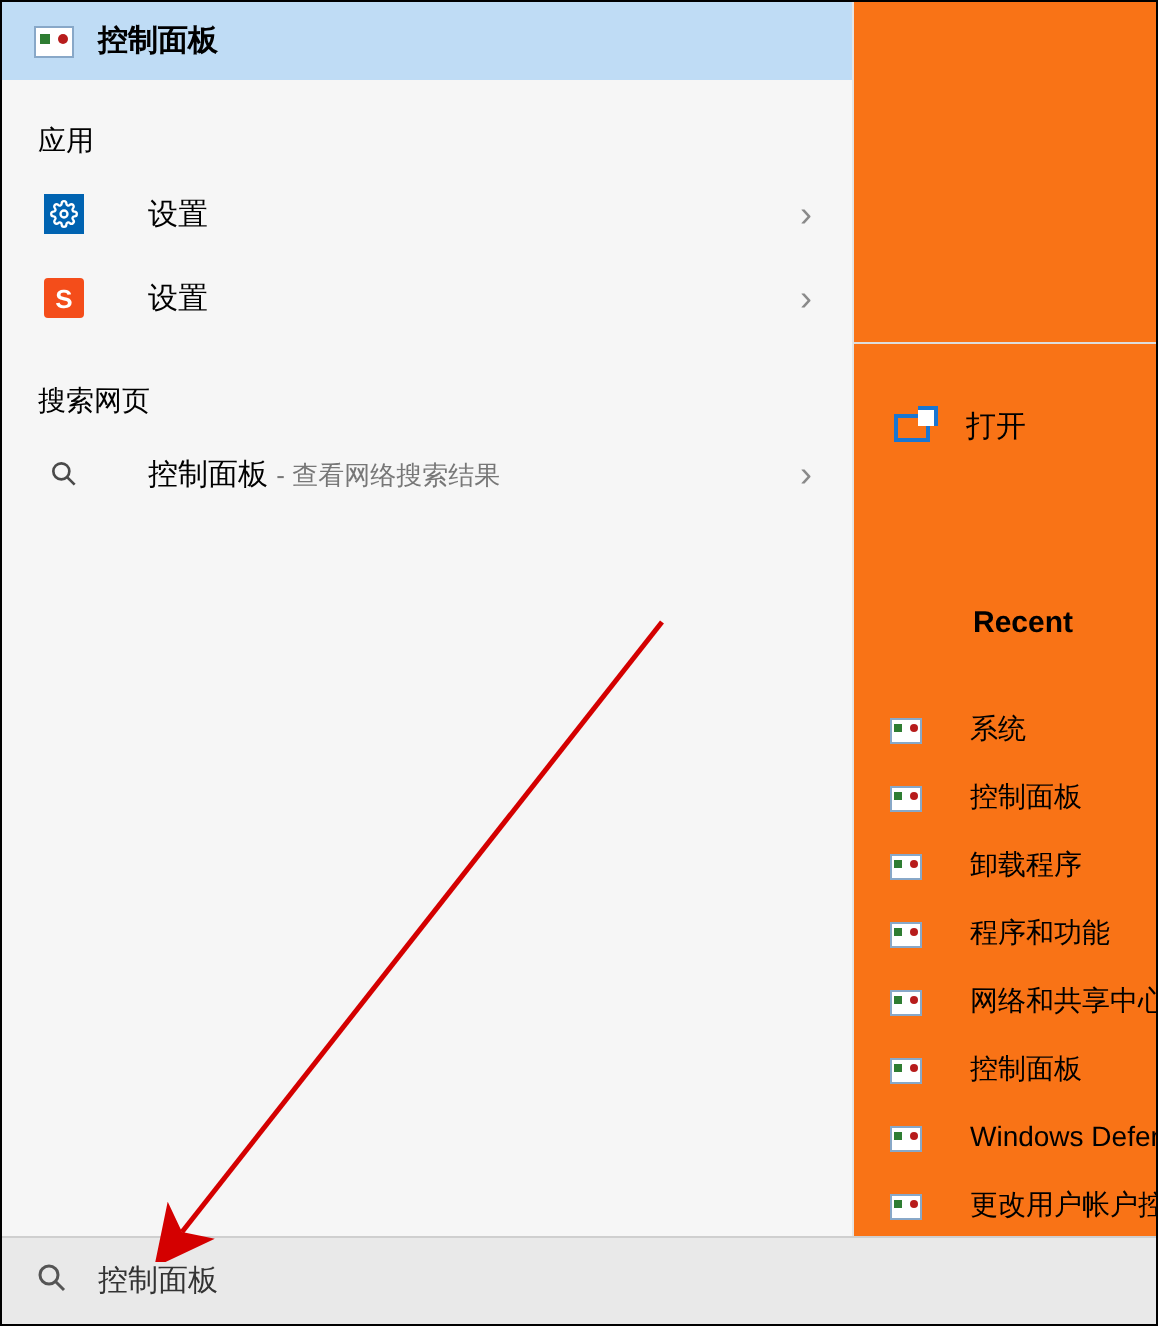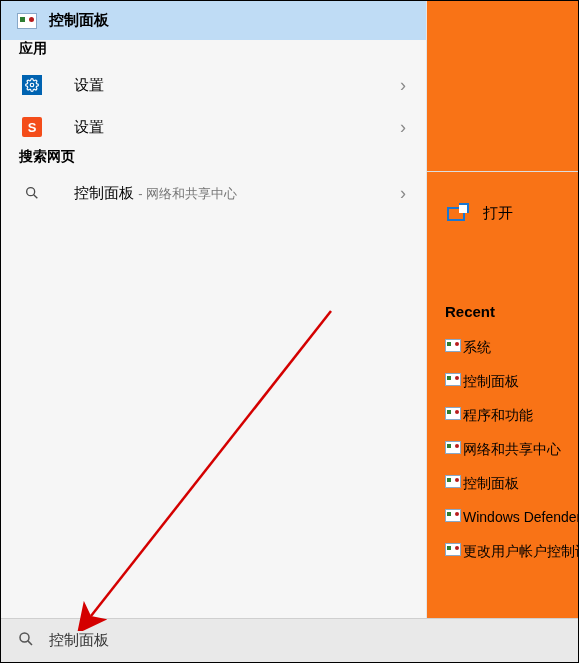--- a/index.html
+++ b/index.html
@@ -66,22 +66,22 @@
     right: 2px; top: 3px;
     width: 5px; height: 5px;
     background: #b71c1c;
     border-radius: 50%;
   }
   .cp-icon.small { width: 16px; height: 13px; }
   .cp-icon.small::before { left:1px; top:2px; width:4px; height:4px; }
   .cp-icon.small::after { right:1px; top:2px; width:4px; height:4px; }
 
   .section-header {
-    padding: 0 18px 6px 18px;
-    font-weight: 700;
+    padding: 22px 18px 6px 18px;
+    font-weight: 400;
     font-size: 14px;
   }
   .list {}
   .item {
     display: flex;
     align-items: center;
     padding: 10px 20px;
     gap: 31px;
     cursor: pointer;
   }
@@ -137,24 +137,25 @@
     right: -6px; top: -6px;
     width: 8px; height: 8px;
     border-top: 2px solid #1976d2;
     border-right: 2px solid #1976d2;
     background:#fff;
   }
   .recent-title {
     font-weight: 700;
     font-size: 15px;
     margin-top: 50px;
-    margin-bottom: 11px;
+    margin-bottom: 28px;
+    text-align: center;
   }
   .recent-item {
-    display: flex; align-items: flex-start; gap: 2px;
+    display: flex; align-items: center; gap: 24px;
     padding: 8px 0;
     font-size: 14px;
     white-space: nowrap;
     cursor: pointer;
   }
   
   .searchbar {
     position: absolute;
     left: 0; right: 0; bottom: 0;
     height: 44px;
@@ -224,21 +225,21 @@
     <div class="list">
       <div class="item">
         <span class="icon-box search-glyph">
           <svg width="16" height="16" viewBox="0 0 24 24" fill="none" stroke="currentColor" stroke-width="2">
               <circle cx="10" cy="10" r="6"></circle>
               <line x1="20" y1="20" x2="14.5" y2="14.5"></line>
             </svg>
         </span>
         <span class="label">
           <span>控制面板</span>
-          <span class="sub">- 网络和共享中心</span>
+          <span class="sub">- 查看网络搜索结果</span>
         </span>
         <span class="chev">›</span>
       </div>
     </div>
 
   </div>
 
   <div class="right-col">
     <div class="right-hr"></div>
     <div class="open-row">
@@ -247,20 +248,24 @@
     </div>
     <div class="recent-title">Recent</div>
     <div id="recent-list">
         <div class="recent-item">
           <span class="cp-icon small"></span>
           <span>系统</span>
         </div>
         <div class="recent-item">
           <span class="cp-icon small"></span>
           <span>控制面板</span>
+        </div>
+        <div class="recent-item">
+          <span class="cp-icon small"></span>
+          <span>卸载程序</span>
         </div>
         <div class="recent-item">
           <span class="cp-icon small"></span>
           <span>程序和功能</span>
         </div>
         <div class="recent-item">
           <span class="cp-icon small"></span>
           <span>网络和共享中心</span>
         </div>
         <div class="recent-item">

